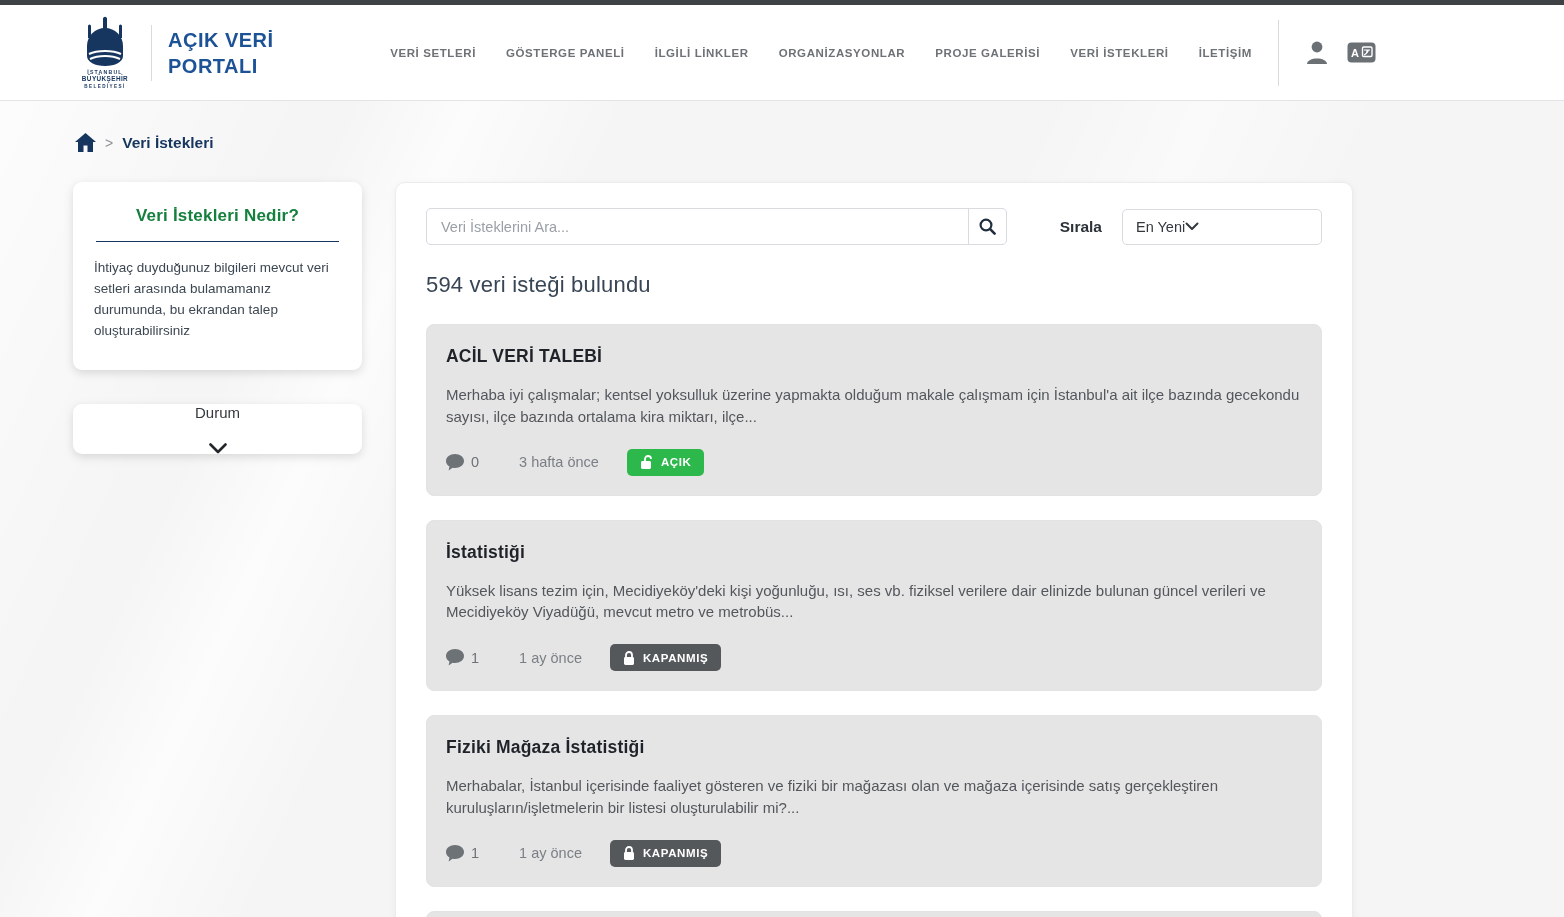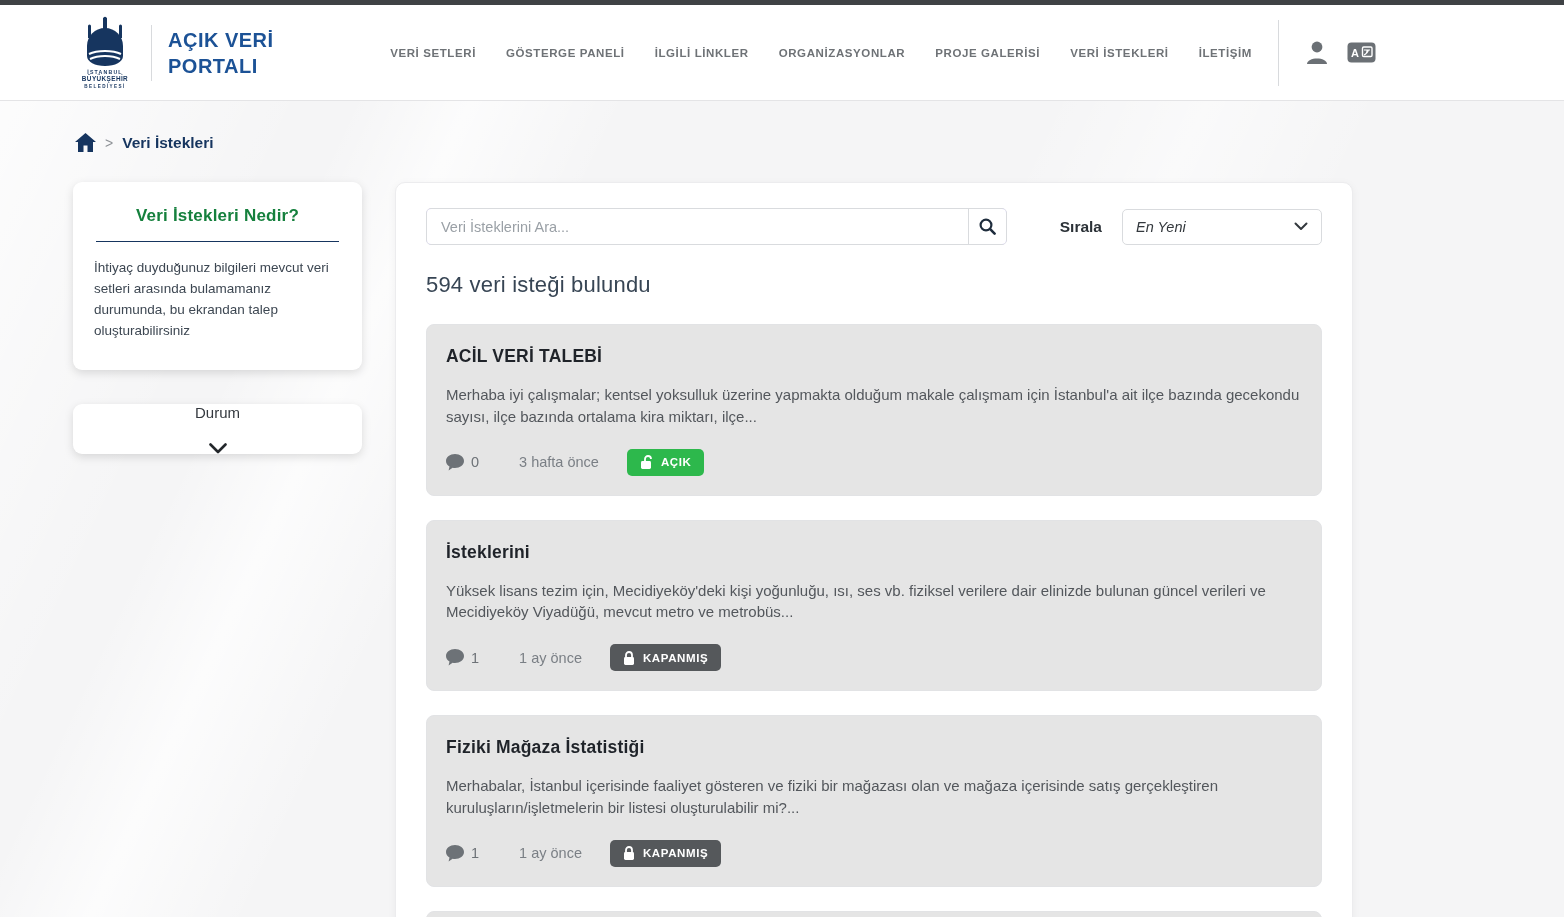--- a/index.html
+++ b/index.html
@@ -52,21 +52,21 @@
   .search-row{ display:flex; align-items:center; justify-content:space-between; }
   .search-group{ display:flex; width:581px; height:37px; border:1px solid #d9dbde; border-radius:5px; overflow:hidden; background:#c4b5fd; }
   .search-group input{ flex:1; border:none; outline:none; padding:0 14px; font-size:14.5px; color:#333;
                        font-family:"Liberation Sans","DejaVu Sans",sans-serif; }
   .search-group input::placeholder{ color:#9aa0a6; }
   .search-btn{ width:38px; border:none; border-left:1px solid #d9dbde; background:#fff; cursor:pointer;
                display:flex; align-items:center; justify-content:center; }
   .sort-group{ display:flex; align-items:center; gap:20px; }
   .sort-label{ font-size:15.5px; font-weight:bold; color:#2b3137; }
   .sort-select{ width:200px; height:36px; border:1px solid #d9dbde; border-radius:5px; background:#fff;
-                display:flex; align-items:center; justify-content:space-between; padding:0 13px; cursor:pointer;font-style:italic; }
+                display:flex; align-items:center; padding:0 13px; cursor:pointer; }
   .sort-select .val{ font-size:14.5px; color:#33383d; }
   .result-count{ margin-top:27px; font-size:22px; color:#374554; letter-spacing:.2px; }
   
   .req-card{ border:1px solid #e2e3e5; border-radius:8px; background:#e5e5e5; padding:21px 19px 19px; margin-top:24px; }
   .req-card:first-of-type{ margin-top:26px; }
   .req-title{ font-size:17.5px; font-weight:bold; color:#1f2329; letter-spacing:.2px; }
   .req-desc{ margin-top:17px; font-size:15px; color:#53575c; line-height:1.45; }
   .req-footer{ margin-top:21px; display:flex; align-items:center; }
   .comments{ display:flex; align-items:center; gap:7px; color:#6d7277; font-size:14.5px; }
   .time-ago{ margin-left:40px; color:#7a7f85; font-size:14.5px; }
@@ -207,21 +207,21 @@
             <rect x="1" y="6" width="10" height="8" rx="1.4" fill="#fff"></rect>
             <path d="M8 6 V4 a3 3 0 0 1 6 0" transform="translate(-3,0)" fill="none" stroke="#fff" stroke-width="1.8"></path>
           </svg>
 
           <span>AÇIK</span>
         </span>
       </div>
     </article>
 
     <article class="req-card">
-      <h3 class="req-title">İsteklerini</h3>
+      <h3 class="req-title">İstatistiği</h3>
       <p class="req-desc">Yüksek lisans tezim için, Mecidiyeköy'deki kişi yoğunluğu, ısı, ses vb. fiziksel verilere dair elinizde bulunan güncel verileri ve Mecidiyeköy Viyadüğü, mevcut metro ve metrobüs...</p>
       <div class="req-footer">
         <span class="comments">
           <svg width="18" height="17" viewBox="0 0 18 17">
             <path d="M9 0 C4 0 0 3.1 0 7 C0 9.3 1.4 11.3 3.5 12.6 L2.6 16.4 L6.6 13.7 C7.4 13.9 8.2 14 9 14 C14 14 18 10.9 18 7 C18 3.1 14 0 9 0 Z" fill="#6d7277"></path>
           </svg>
           <span>1</span>
         </span>
         <span class="time-ago">1 ay önce</span>
         <span class="badge st-closed">

